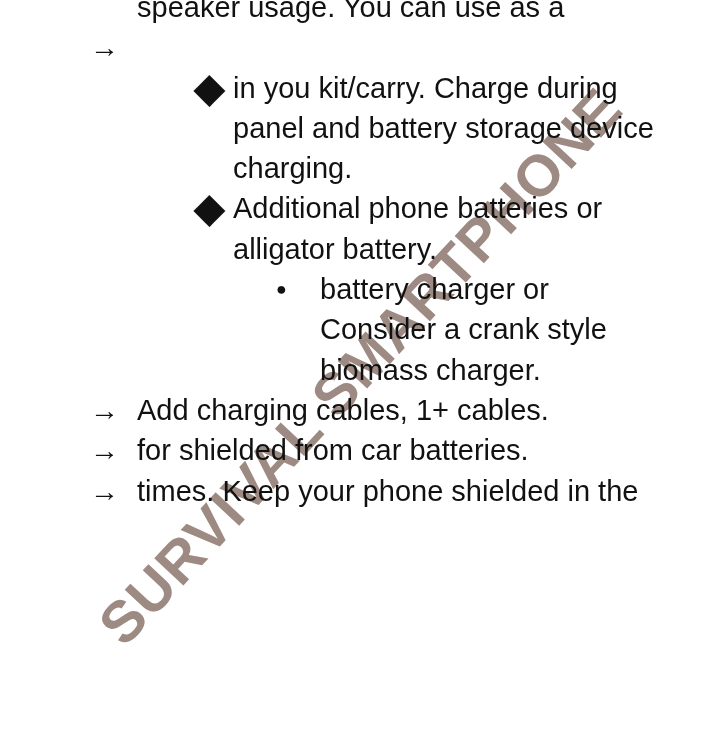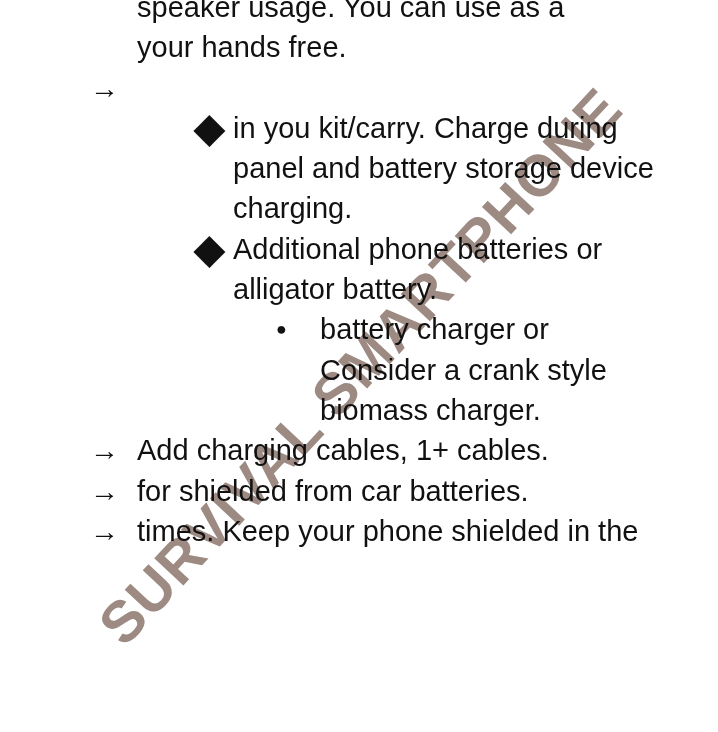--- a/index.html
+++ b/index.html
@@ -65,21 +65,20 @@
 
 <div class="page">
 
   <div class="watermark">SURVIVAL SMARTPHONE</div>
 
   <div class="doc">
 
     <div class="item cont">
       <div class="lines">
         <div class="line">speaker usage. You can use as a</div>
-        <div class="line">your hands free.</div>
       </div>
     </div>
 
     <div class="item l0">
       <span class="bullet">→</span>
     </div>
 
     <div class="item l1">
       <span class="bullet">◆</span>
       <div class="lines">

